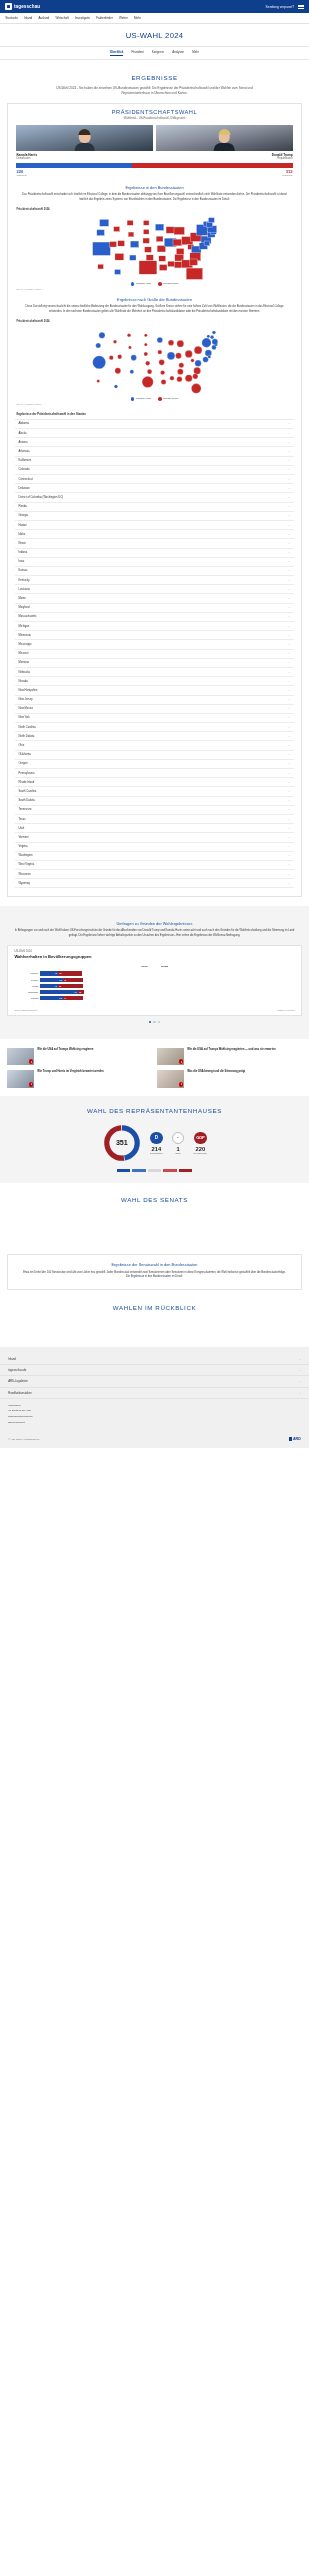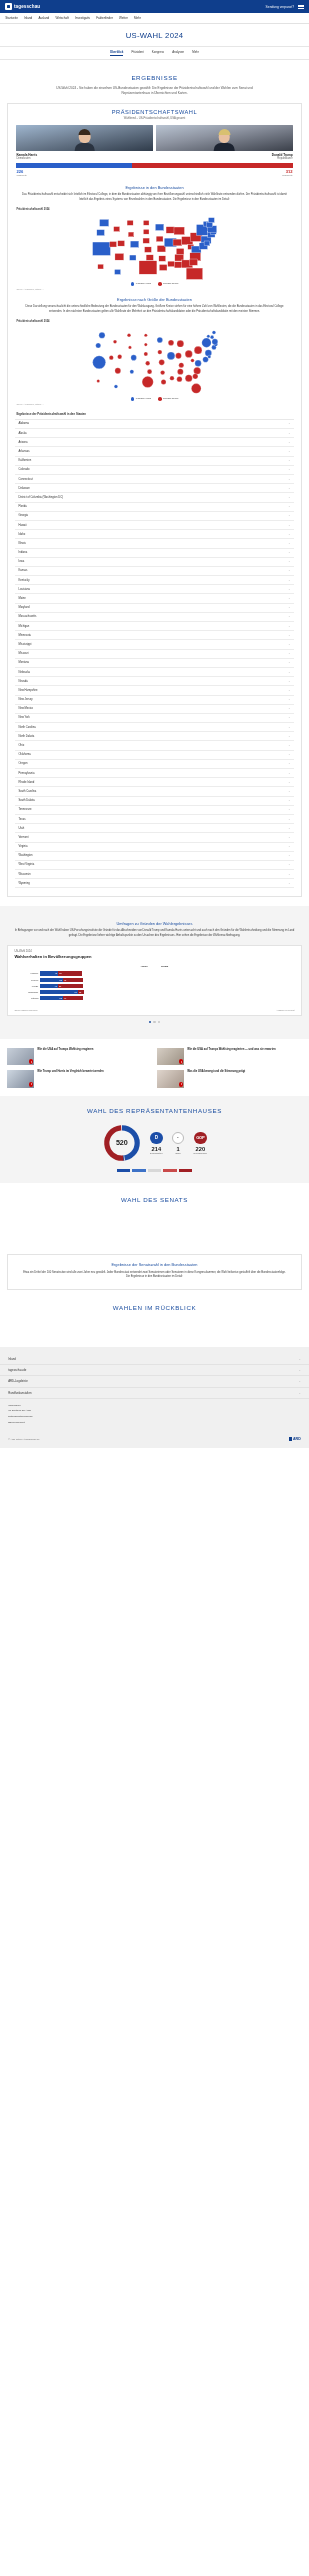--- a/index.html
+++ b/index.html
@@ -800,21 +800,21 @@
 
   <div class="big-band">
     <div class="section-title" style="margin-top:2.1px">WAHL DES REPRÄSENTANTENHAUSES</div>
     <div class="donut-wrap">
       <div class="donut">
         <svg viewBox="0 0 100 100" width="40" height="40">
           <circle cx="50" cy="50" r="38" fill="none" stroke="#1c4ea8" stroke-width="13" stroke-dasharray="117 122" transform="rotate(-90 50 50)"></circle>
           <circle cx="50" cy="50" r="38" fill="none" stroke="#a01f24" stroke-width="13" stroke-dasharray="120 119" transform="rotate(85 50 50)"></circle>
           <circle cx="50" cy="50" r="38" fill="none" stroke="#d8d8d8" stroke-width="13" stroke-dasharray="2 237" transform="rotate(80 50 50)"></circle>
         </svg>
-        <div class="center">520</div>
+        <div class="center">351</div>
       </div>
       <div class="seats">
         <div class="seat-col">
           <div class="seat-badge dem">D</div>
           <div class="seat-num">214</div>
           <div class="seat-lab">Demokraten</div>
         </div>
         <div class="seat-col">
           <div class="seat-badge oth">·</div>
           <div class="seat-num">1</div>

